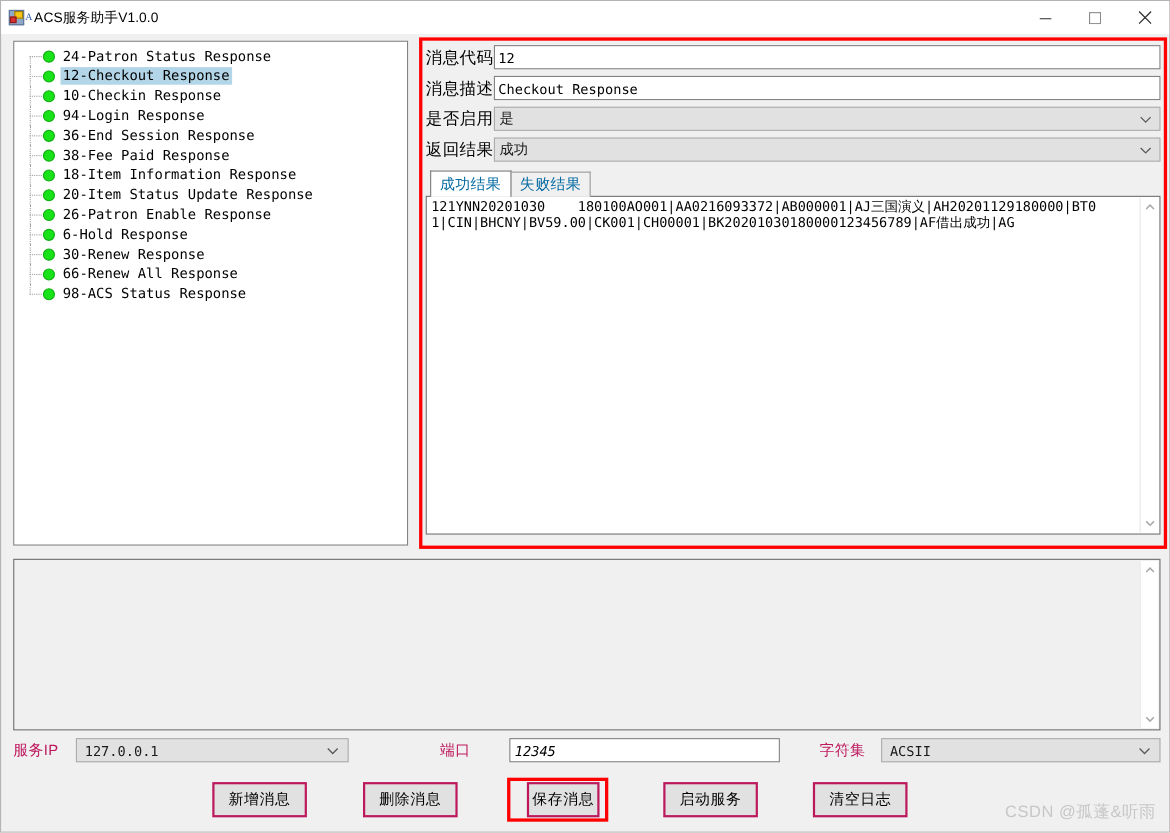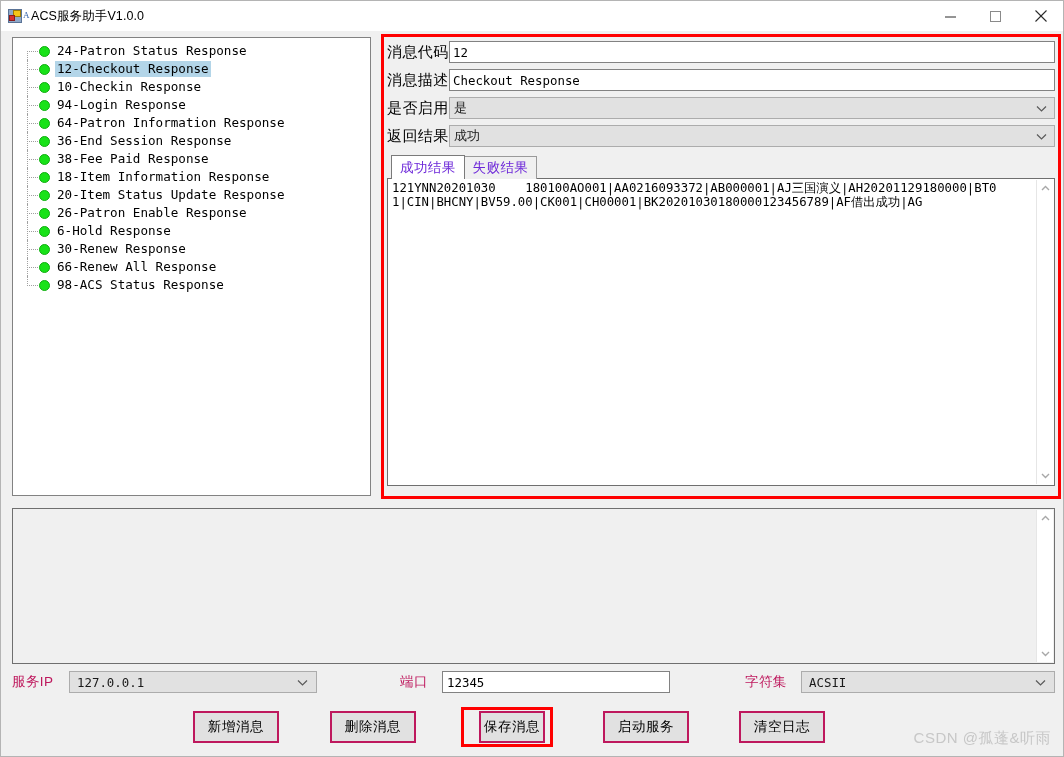--- a/index.html
+++ b/index.html
@@ -156,21 +156,21 @@
   .tabs {
     display: flex; align-items: flex-end;
     height: 24px;
     position: relative; z-index: 3;
     margin-left: 4px;
   }
   .tab {
     height: 23px;
     padding: 0 8px;
     display: flex; align-items: center;
-    font-size: 13.5px; color: #6d28d9;
+    font-size: 13.5px; color: #0369a1;
     background: #f0f0f0;
     border: 1px solid #9a9a9a;
     border-bottom: none;
     box-sizing: border-box;
     letter-spacing: 0.4px;
   }
   .tab.active {
     background: #ffffff;
     height: 24px;
     border-color: #7a7a7a;
@@ -334,25 +334,20 @@
           <span class="tree-label">10-Checkin Response</span>
         </div>
         <div class="tree-row">
           <span class="tree-dash"></span>
           <span class="bullet"></span>
           <span class="tree-label">94-Login Response</span>
         </div>
         <div class="tree-row">
           <span class="tree-dash"></span>
           <span class="bullet"></span>
-          <span class="tree-label">64-Patron Information Response</span>
-        </div>
-        <div class="tree-row">
-          <span class="tree-dash"></span>
-          <span class="bullet"></span>
           <span class="tree-label">36-End Session Response</span>
         </div>
         <div class="tree-row">
           <span class="tree-dash"></span>
           <span class="bullet"></span>
           <span class="tree-label">38-Fee Paid Response</span>
         </div>
         <div class="tree-row">
           <span class="tree-dash"></span>
           <span class="bullet"></span>
@@ -479,21 +474,21 @@
     <div class="bb-combo" style="left:68px; width:248px;">
       <span>127.0.0.1</span>
       <span class="chev">
         <svg width="11" height="7" viewBox="0 0 11 7">
             <polyline points="1,1 5.5,5.5 10,1" fill="none" stroke="#5a5a5a" stroke-width="1.2"></polyline>
           </svg>
       </span>
     </div>
 
     <span class="bb-label" style="left:399px;">端口</span>
-    <div class="bb-input" style="left:441px; width:228px;">
+    <div class="bb-input" style="left:462px; width:246px;font-style:italic;">
       <span>12345</span>
     </div>
 
     <span class="bb-label" style="left:744px;">字符集</span>
     <div class="bb-combo" style="left:800px; width:254px;">
       <span>ACSII</span>
       <span class="chev">
         <svg width="11" height="7" viewBox="0 0 11 7">
             <polyline points="1,1 5.5,5.5 10,1" fill="none" stroke="#5a5a5a" stroke-width="1.2"></polyline>
           </svg>

